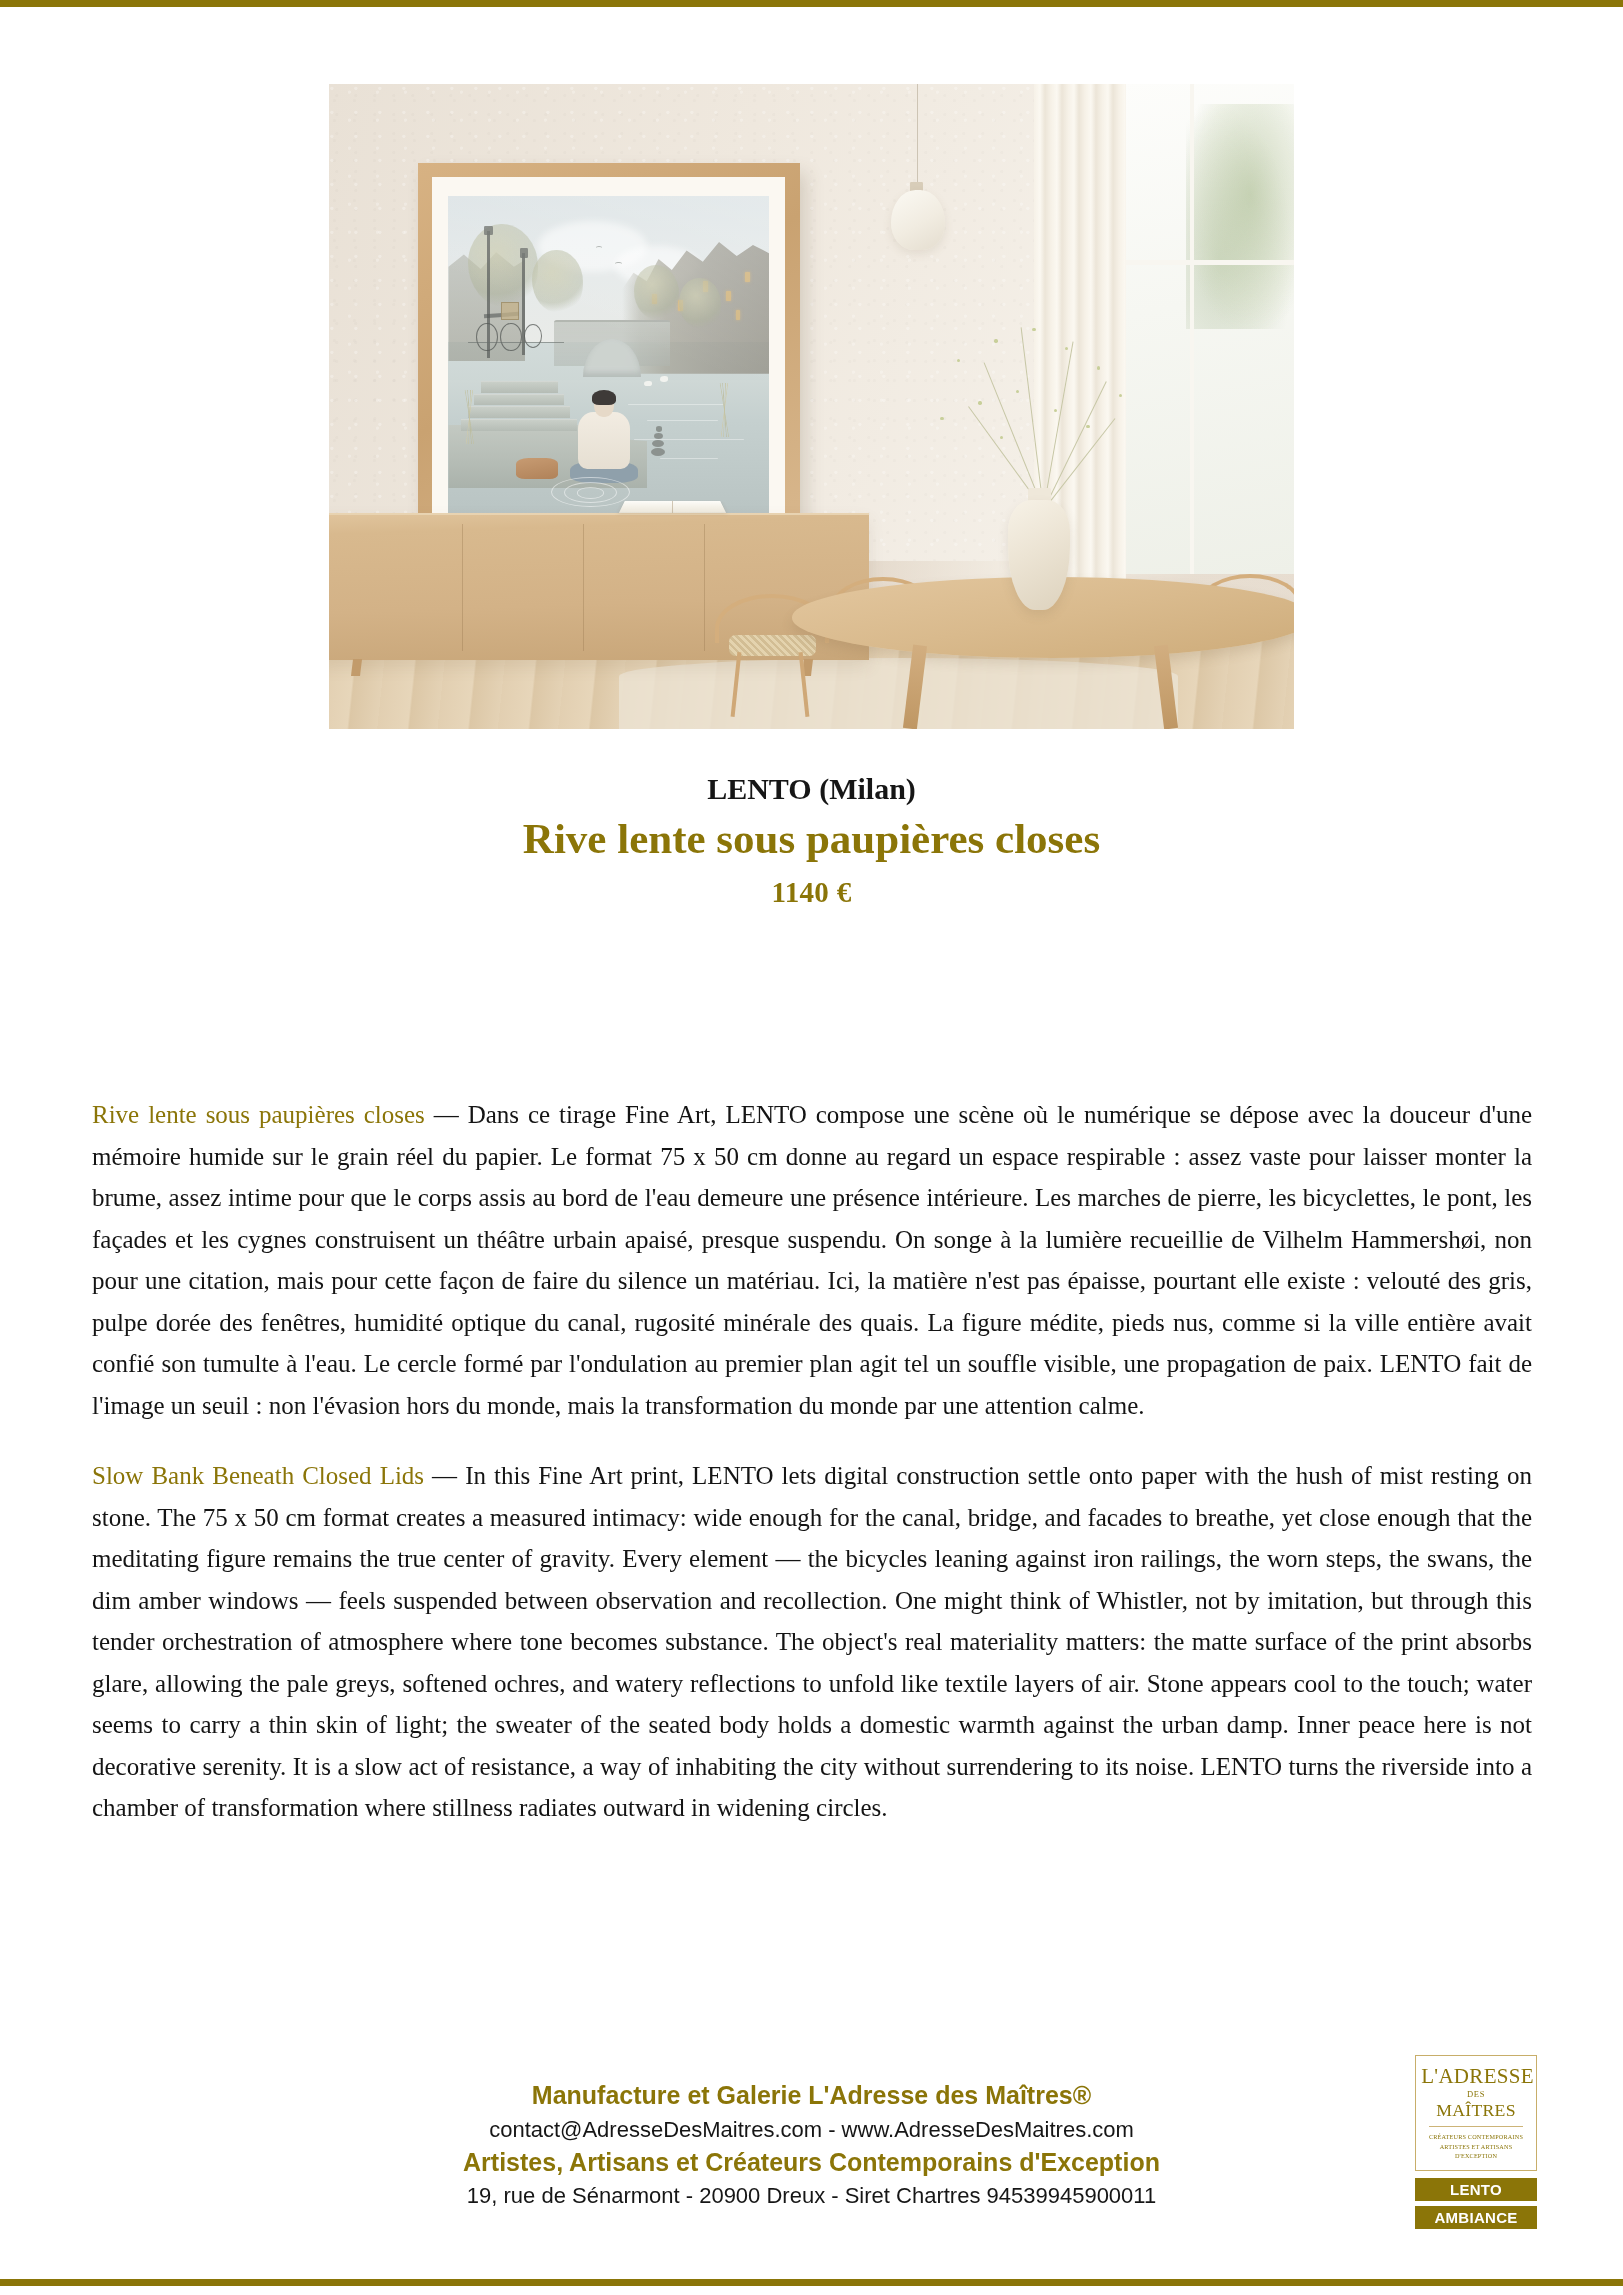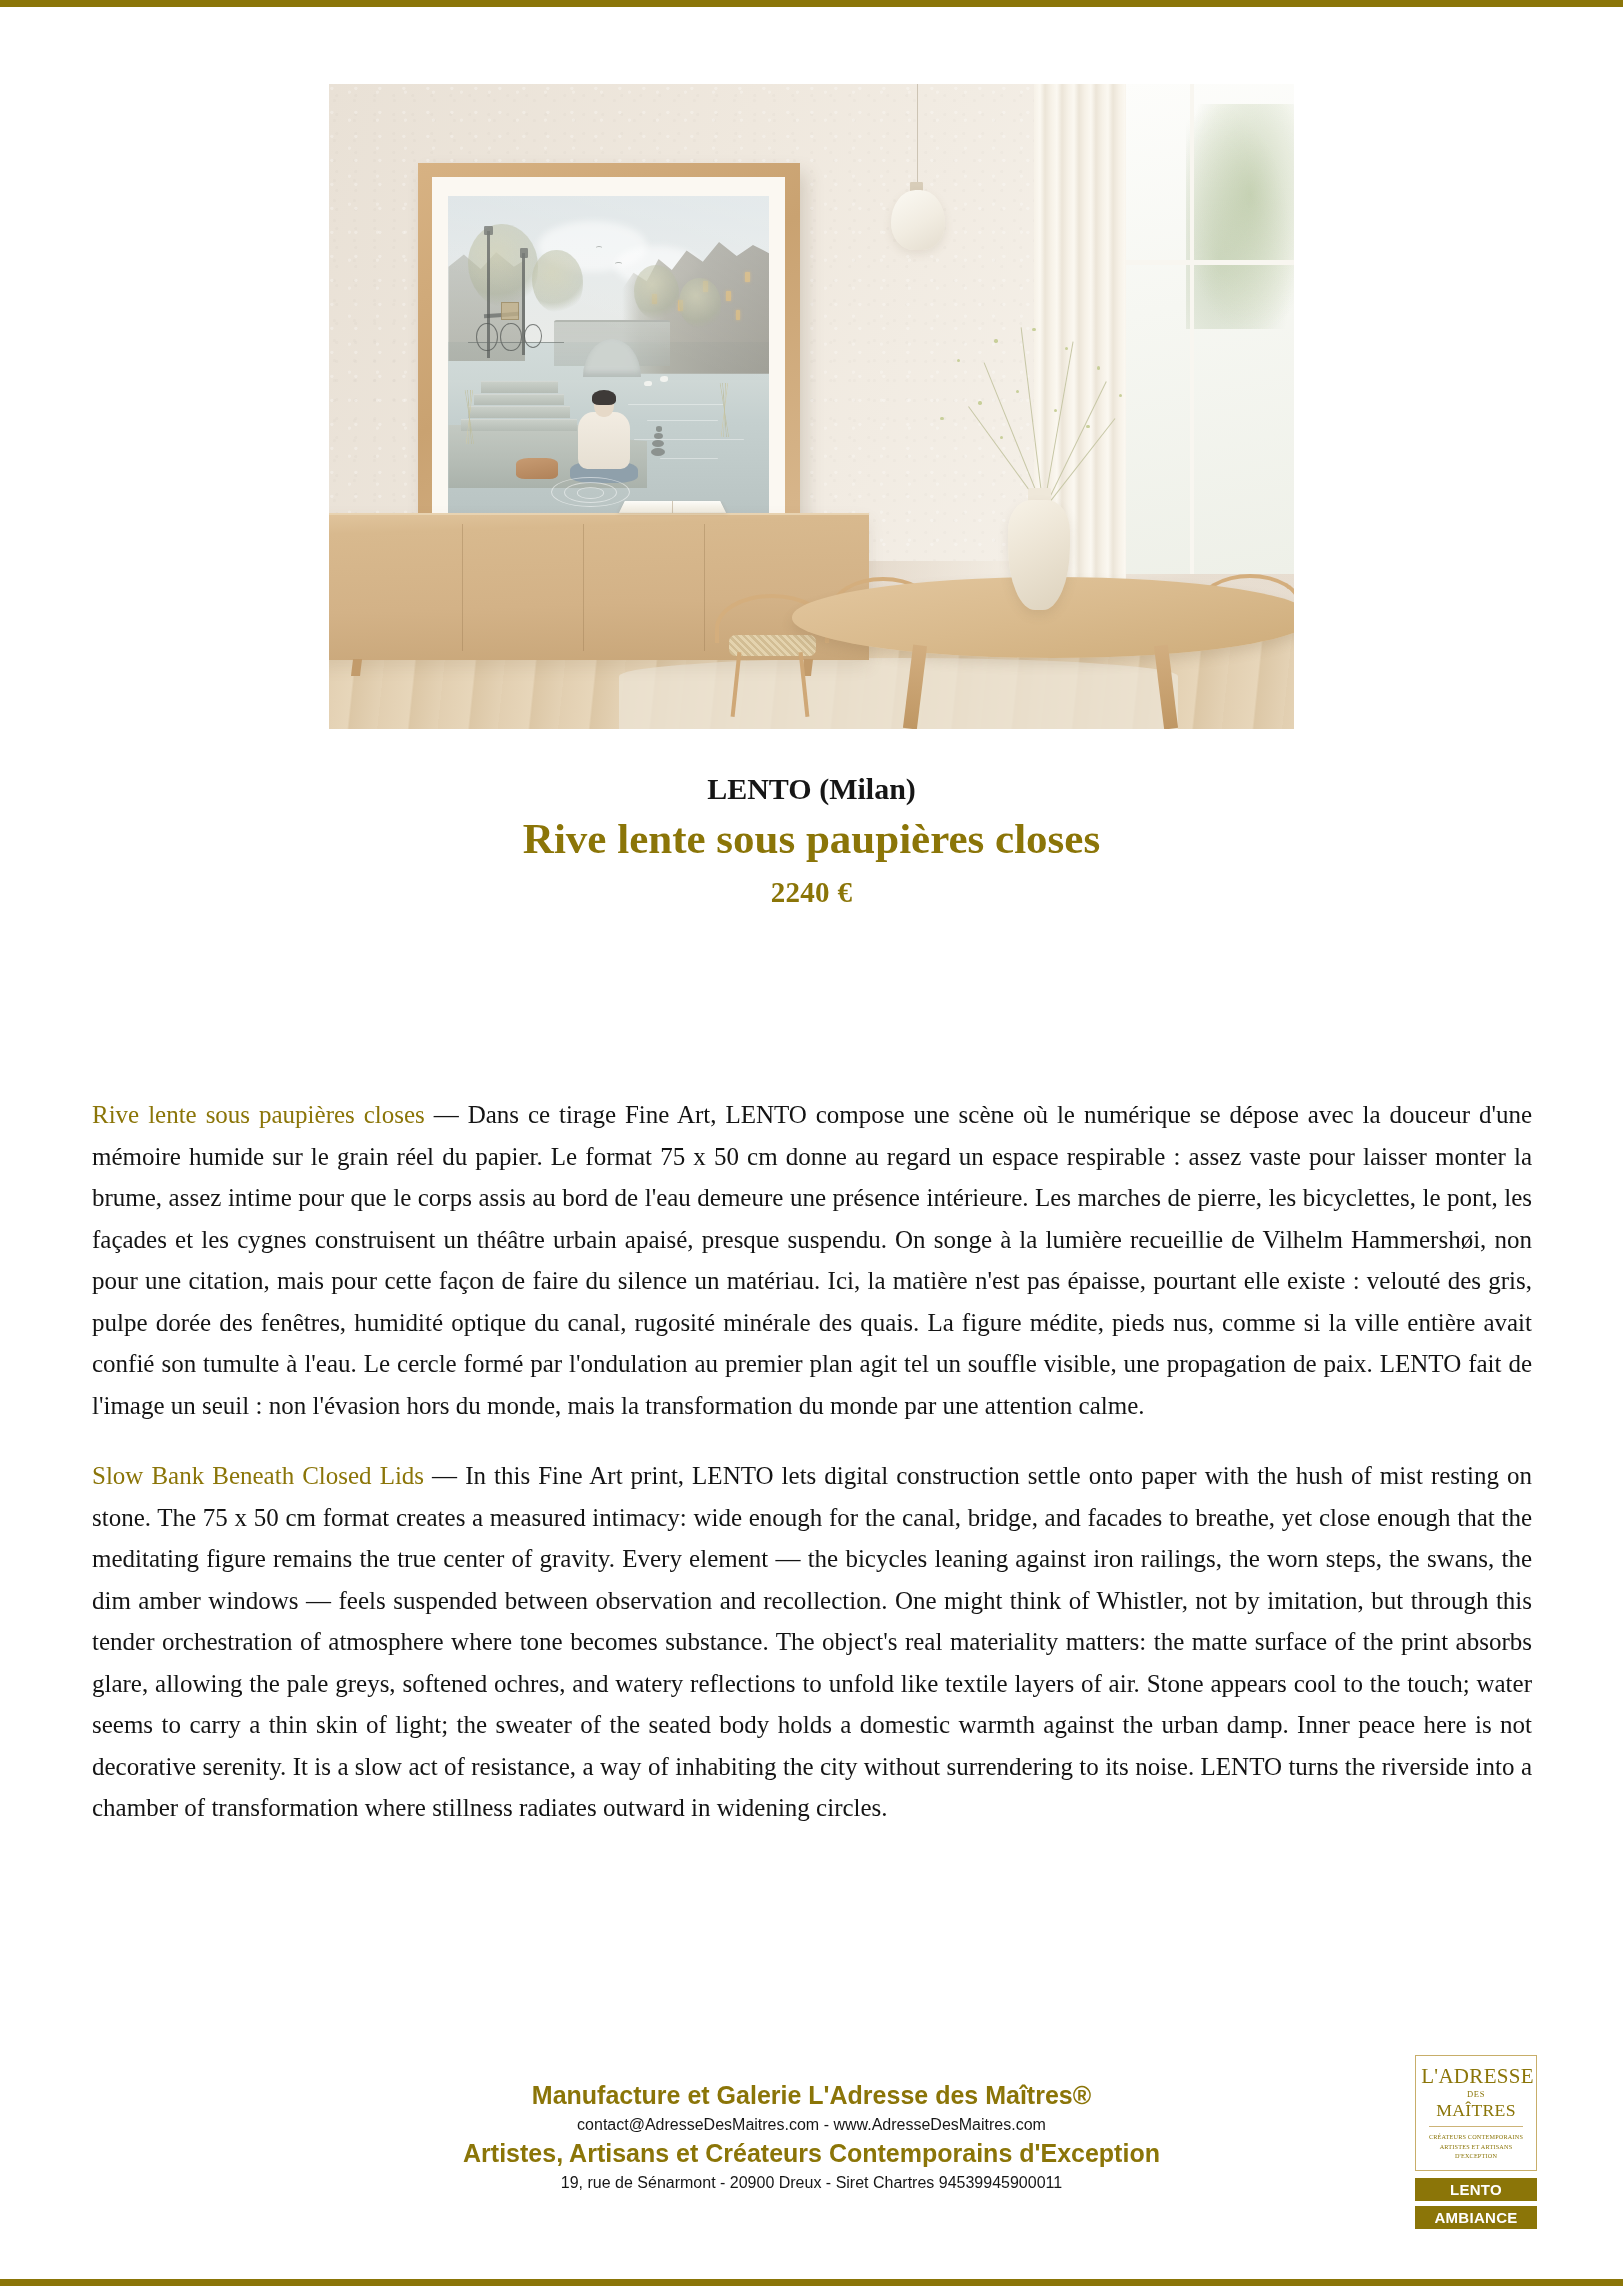--- a/index.html
+++ b/index.html
@@ -450,21 +450,21 @@
   }
   .footer .gold {
     color: #8b7508;
     font-weight: bold;
     font-size: 25px;
     line-height: 1.42;
     margin: 0;
   }
   .footer .dark {
     color: #161616;
-    font-size: 16px;
+    font-size: 22px;
     line-height: 1.42;
     margin: 0;
   }
 
   
   .logo-block {
     position: absolute;
     left: 1415px;
     top: 2055px;
     width: 122px;
@@ -661,21 +661,21 @@
       <div class="leafdot" style="left:12%;top:52%"></div>
     </div>
     <div class="vase-neck"></div>
     <div class="vase"></div>
   </div>
 </div>
 
 <div class="titles">
   <div class="artist-line">LENTO (Milan)</div>
   <div class="artwork-title">Rive lente sous paupières closes</div>
-  <div class="price">2240 €</div>
+  <div class="price">1140 €</div>
 </div>
 
 <div class="body-copy">
   <p>
     <span class="lead">Rive lente sous paupières closes</span><span> — </span><span>Dans ce tirage Fine Art, LENTO compose une scène où le numérique se dépose avec la douceur d'une mémoire humide sur le grain réel du papier. Le format 75 x 50 cm donne au regard un espace respirable : assez vaste pour laisser monter la brume, assez intime pour que le corps assis au bord de l'eau demeure une présence intérieure. Les marches de pierre, les bicyclettes, le pont, les façades et les cygnes construisent un théâtre urbain apaisé, presque suspendu. On songe à la lumière recueillie de Vilhelm Hammershøi, non pour une citation, mais pour cette façon de faire du silence un matériau. Ici, la matière n'est pas épaisse, pourtant elle existe : velouté des gris, pulpe dorée des fenêtres, humidité optique du canal, rugosité minérale des quais. La figure médite, pieds nus, comme si la ville entière avait confié son tumulte à l'eau. Le cercle formé par l'ondulation au premier plan agit tel un souffle visible, une propagation de paix. LENTO fait de l'image un seuil : non l'évasion hors du monde, mais la transformation du monde par une attention calme.</span>
   </p>
   <p>
     <span class="lead">Slow Bank Beneath Closed Lids</span><span> — </span><span>In this Fine Art print, LENTO lets digital construction settle onto paper with the hush of mist resting on stone. The 75 x 50 cm format creates a measured intimacy: wide enough for the canal, bridge, and facades to breathe, yet close enough that the meditating figure remains the true center of gravity. Every element — the bicycles leaning against iron railings, the worn steps, the swans, the dim amber windows — feels suspended between observation and recollection. One might think of Whistler, not by imitation, but through this tender orchestration of atmosphere where tone becomes substance. The object's real materiality matters: the matte surface of the print absorbs glare, allowing the pale greys, softened ochres, and watery reflections to unfold like textile layers of air. Stone appears cool to the touch; water seems to carry a thin skin of light; the sweater of the seated body holds a domestic warmth against the urban damp. Inner peace here is not decorative serenity. It is a slow act of resistance, a way of inhabiting the city without surrendering to its noise. LENTO turns the riverside into a chamber of transformation where stillness radiates outward in widening circles.</span>
   </p>
 </div>

